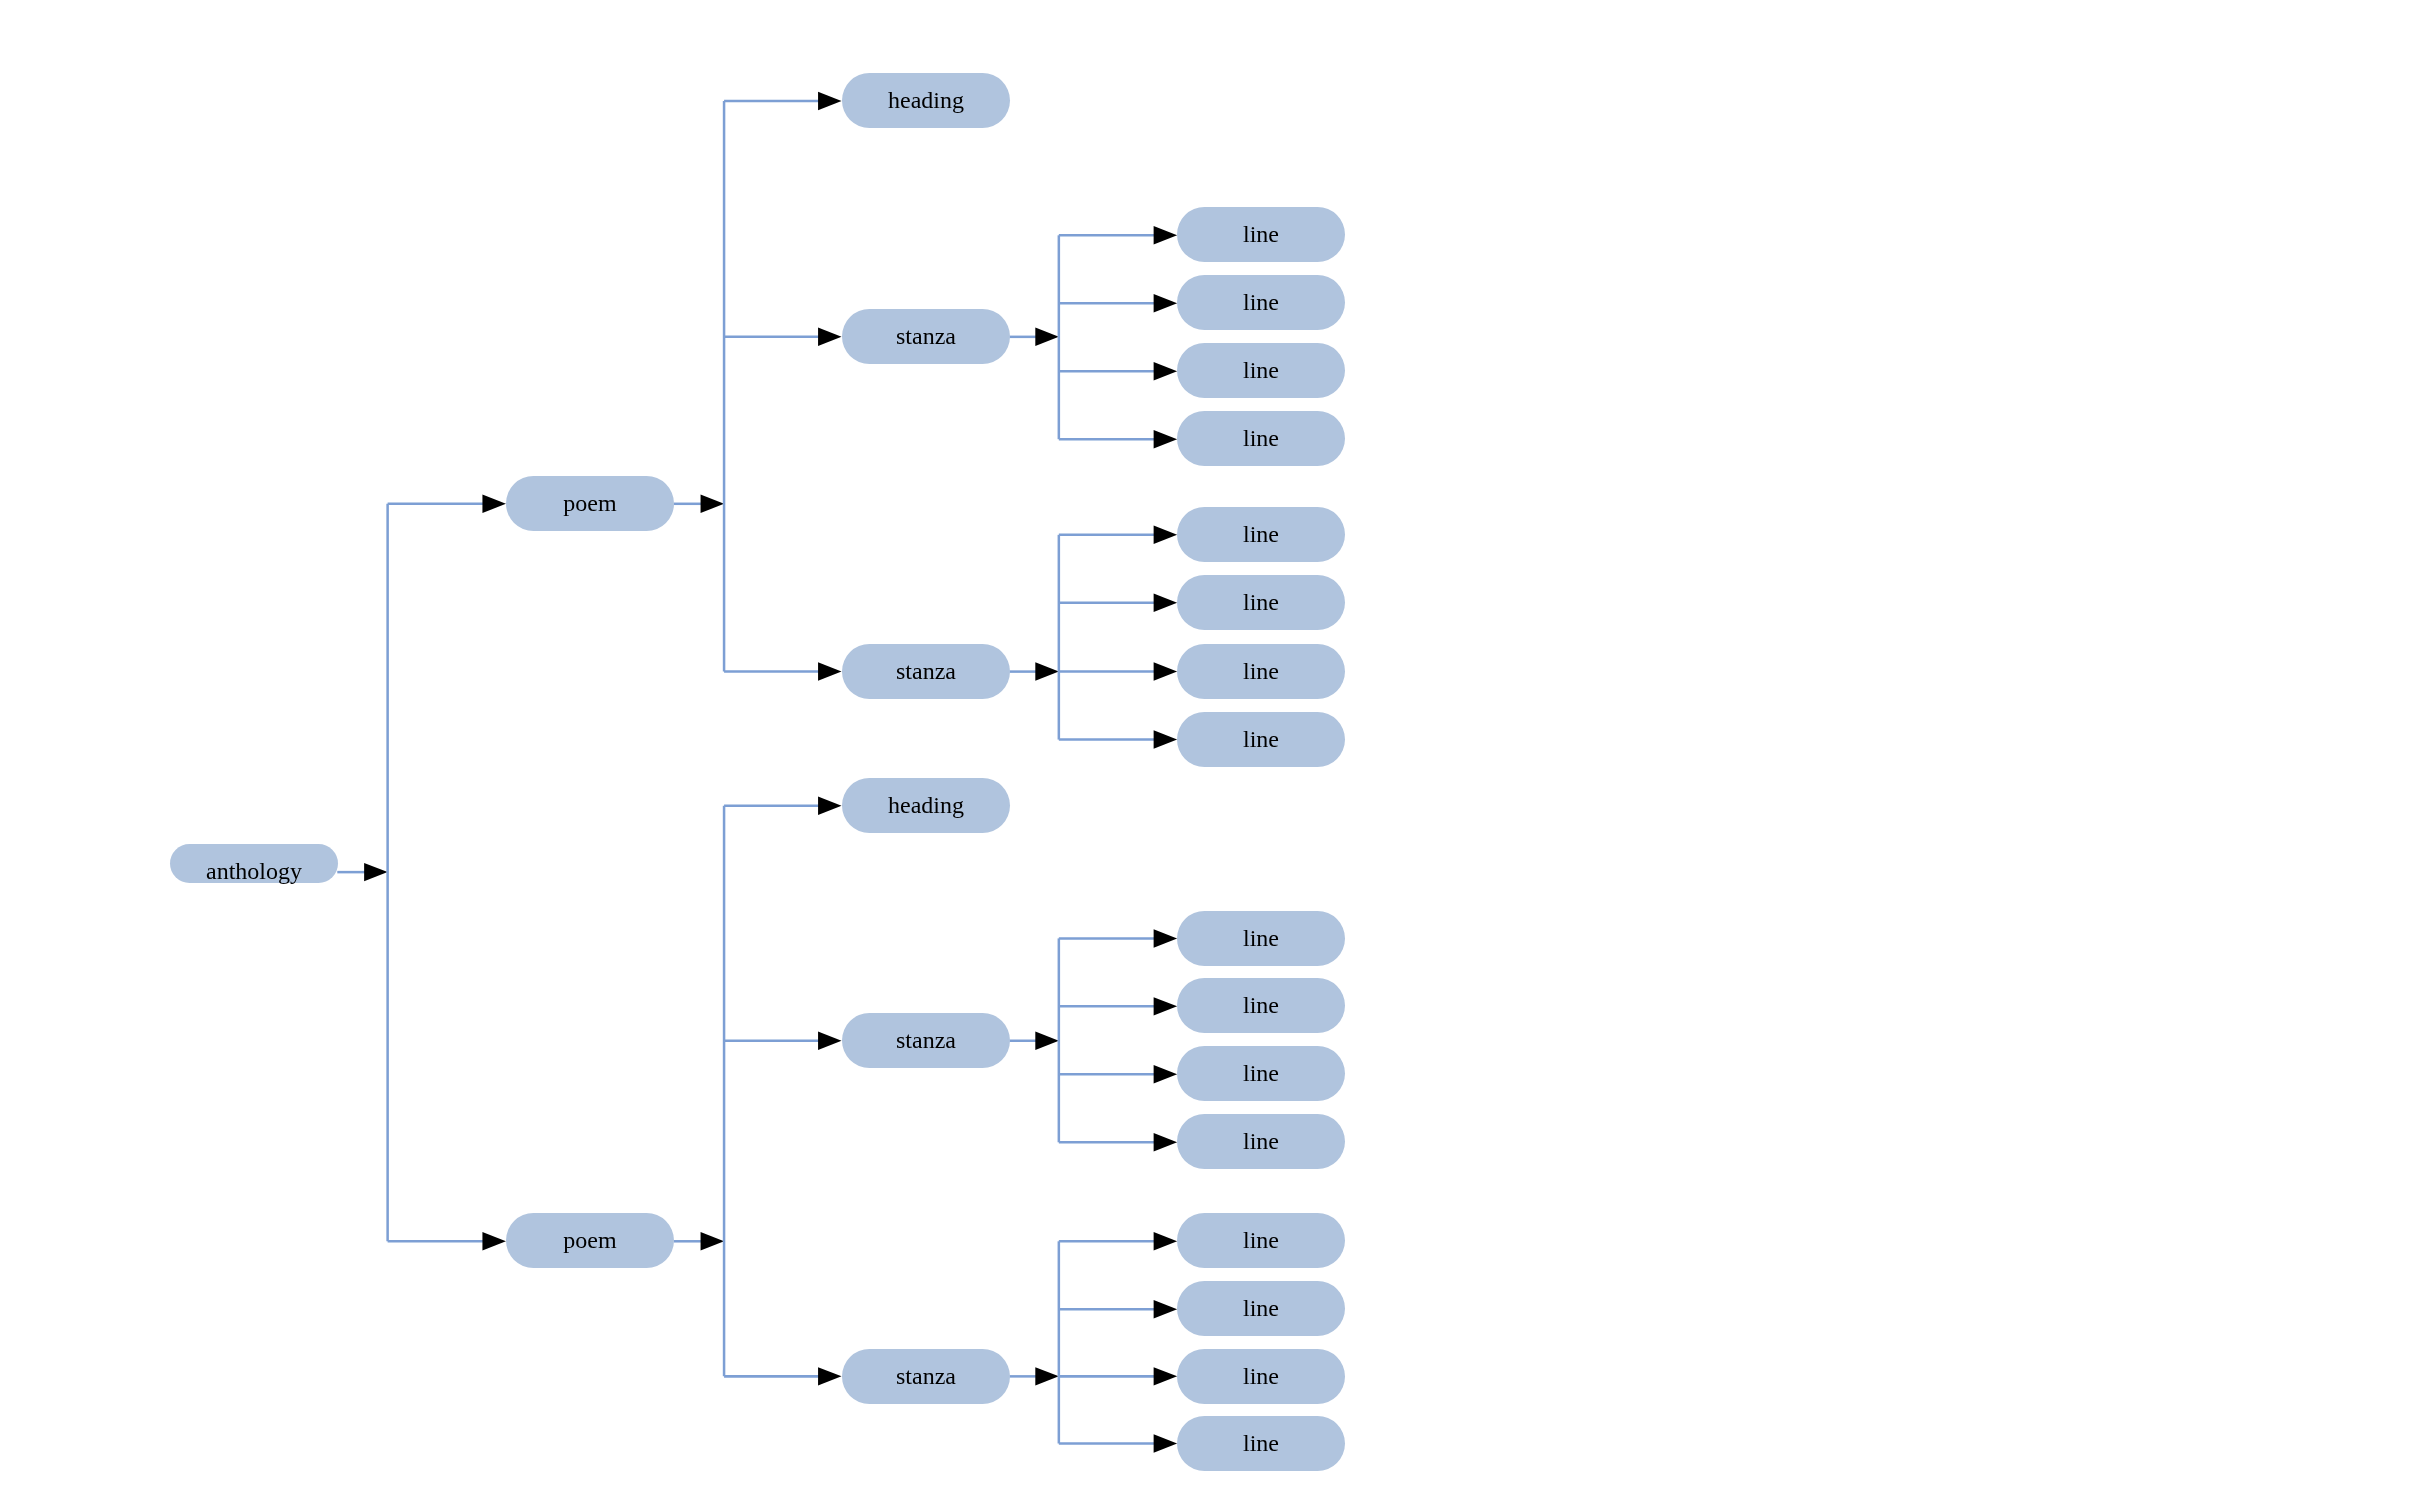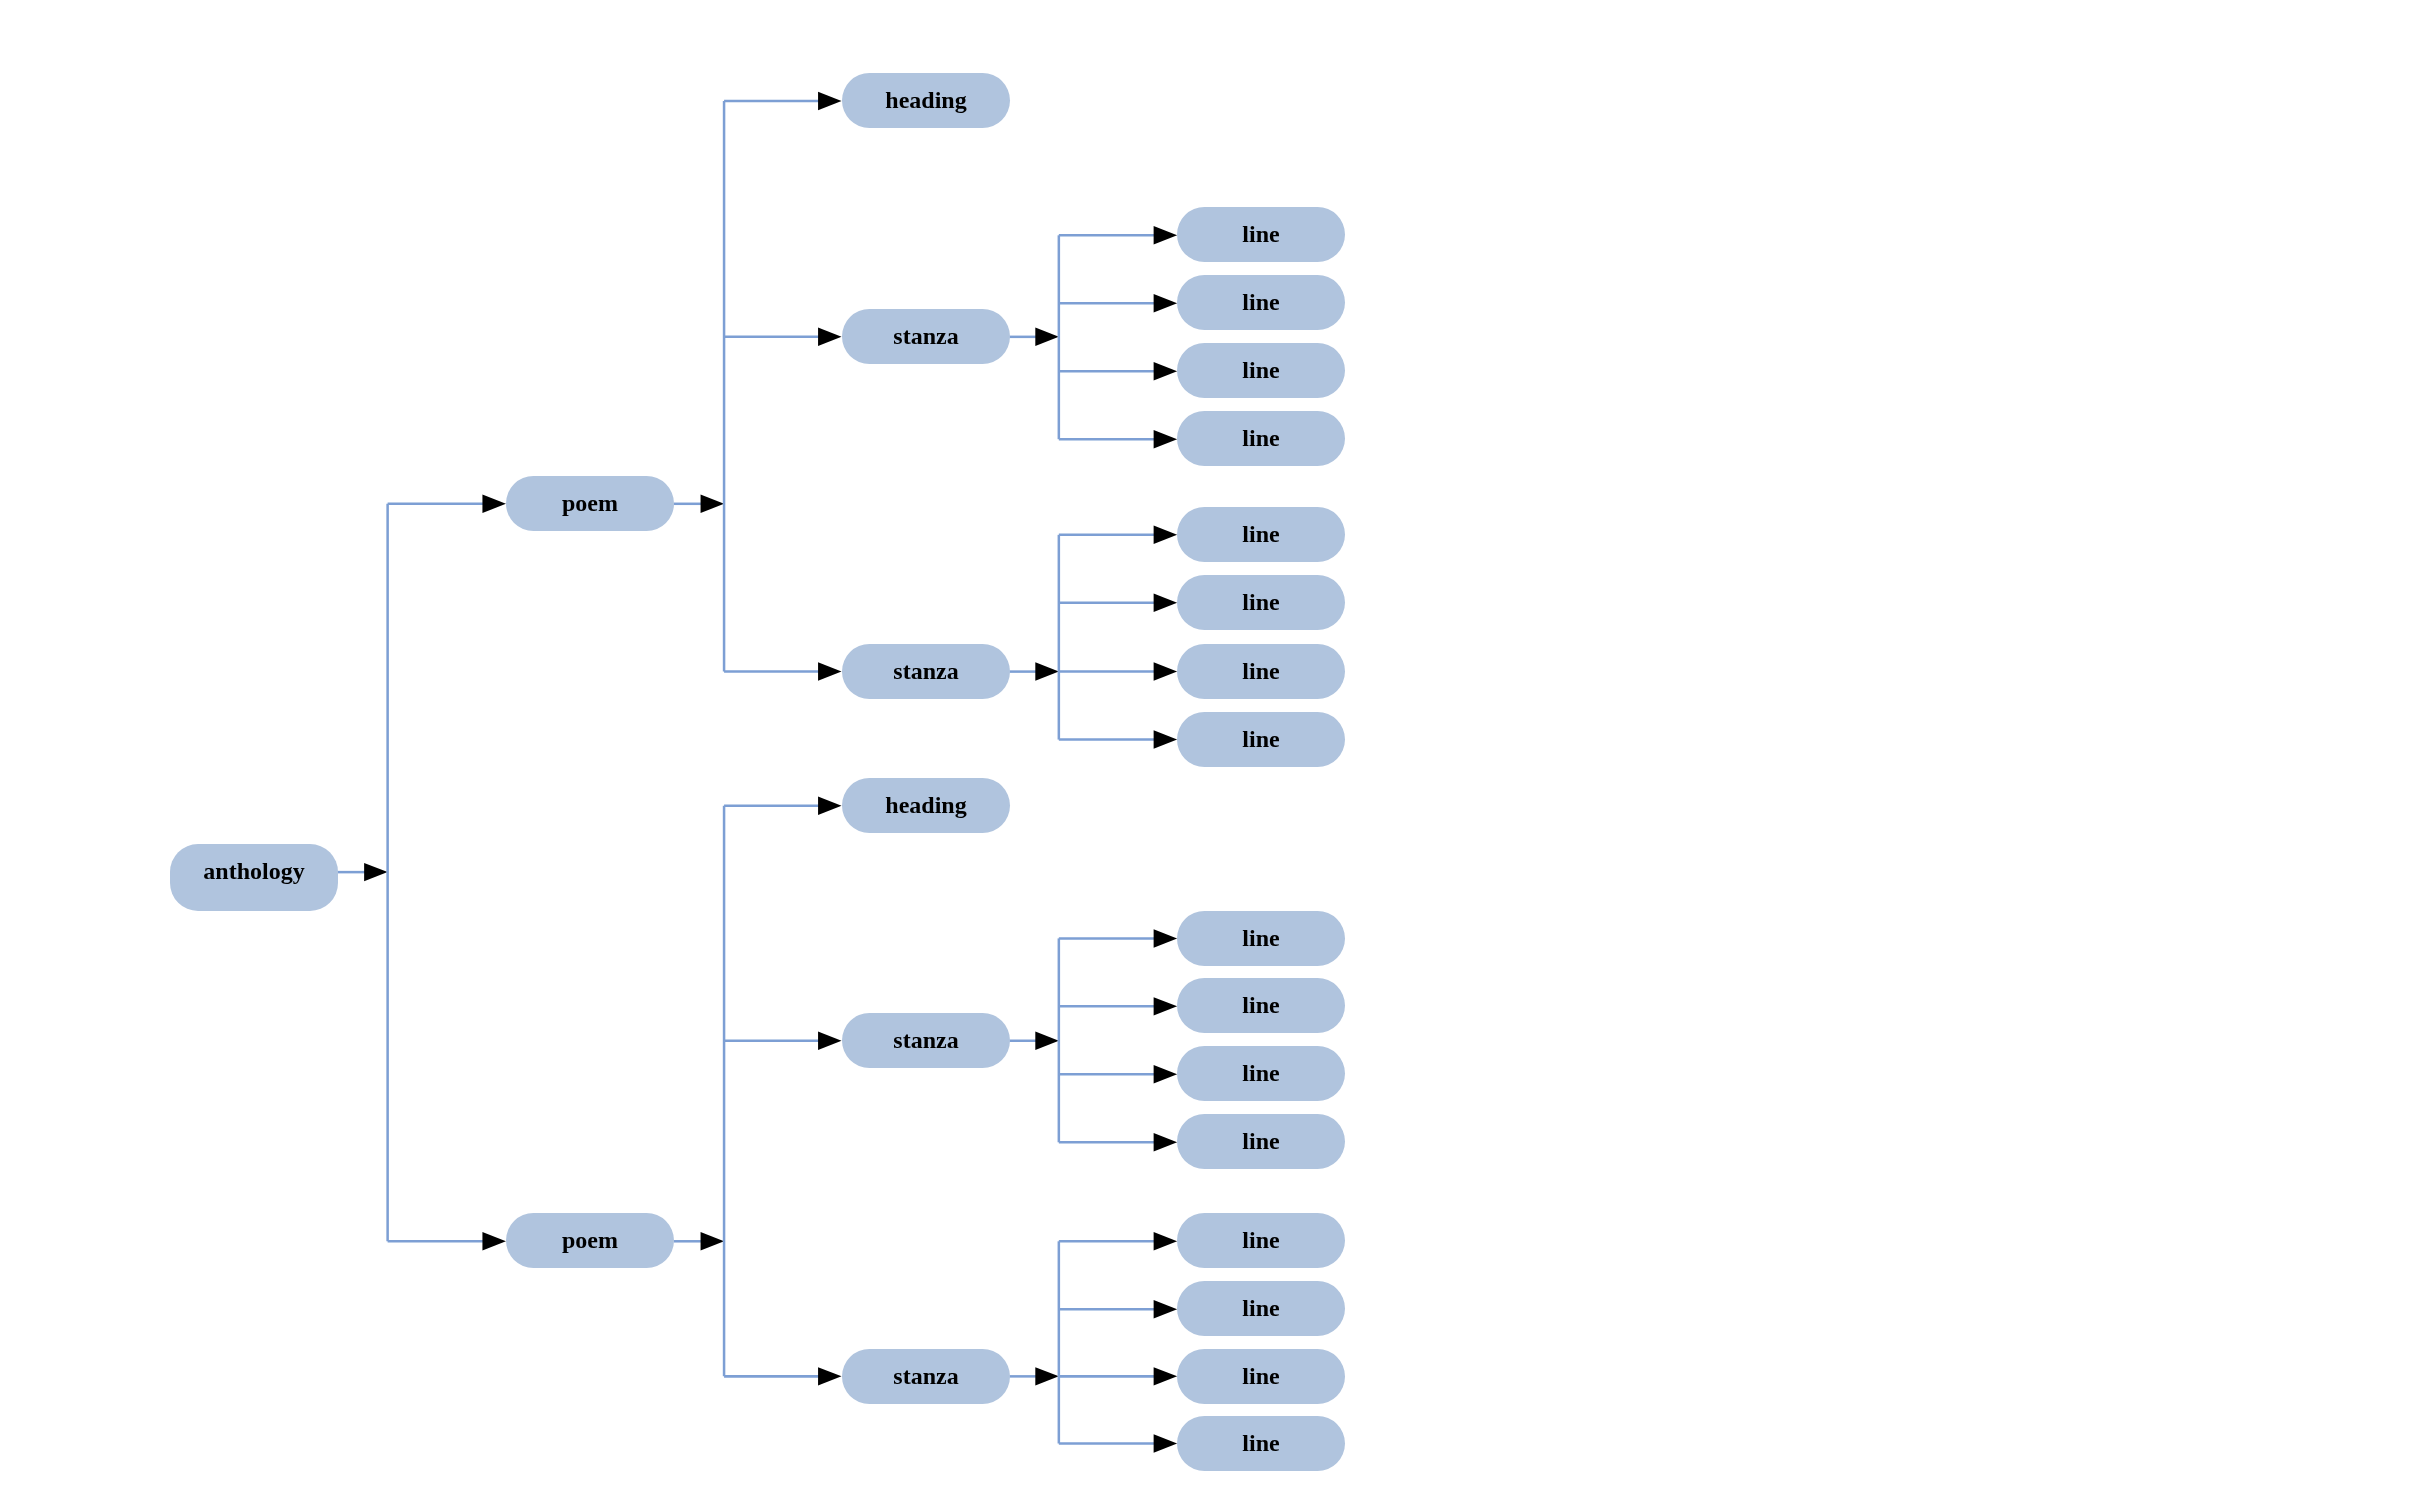--- a/index.html
+++ b/index.html
@@ -14,21 +14,21 @@
   }
   #edge-layer {
     position: absolute;
     left: 0; top: 0;
     width: 2413px; height: 1511px;
   }
   .pill {
     position: absolute;
     box-sizing: border-box;
     text-align: center;
-    font-weight: bold;
+    font-weight: normal;
     white-space: nowrap;
     color: #000000;
   }
 </style>
 </head>
 <body>
 
 <div id="canvas" style="background: rgb(255, 255, 255);">
   <svg id="edge-layer" width="2413" height="1511" viewBox="0 0 2876 1800" xmlns="http://www.w3.org/2000/svg">
       <line x1="402" y1="1039" x2="436" y2="1039" stroke="#7d9fd4" stroke-width="3"></line>
@@ -95,21 +95,21 @@
       <line x1="1262" y1="1479" x2="1377" y2="1479" stroke="#7d9fd4" stroke-width="3"></line>
       <polygon points="1403,1479 1375,1468 1375,1490" fill="#000000"></polygon>
       <line x1="1262" y1="1560" x2="1377" y2="1560" stroke="#7d9fd4" stroke-width="3"></line>
       <polygon points="1403,1560 1375,1549 1375,1571" fill="#000000"></polygon>
       <line x1="1262" y1="1640" x2="1377" y2="1640" stroke="#7d9fd4" stroke-width="3"></line>
       <polygon points="1403,1640 1375,1629 1375,1651" fill="#000000"></polygon>
       <line x1="1262" y1="1720" x2="1377" y2="1720" stroke="#7d9fd4" stroke-width="3"></line>
       <polygon points="1403,1720 1375,1709 1375,1731" fill="#000000"></polygon>
     </svg>
   <div id="node-layer">
-      <div class="pill" style="width: 168px; height: 67px; line-height: 55px; border-radius: 28px; left: 170px; top: 844px; background: rgb(176, 196, 222); color: rgb(0, 0, 0); font-size: 24px;">anthology</div>
+      <div class="pill" style="width: 168px; height: 39px; line-height: 55px; border-radius: 28px; left: 170px; top: 844px; background: rgb(176, 196, 222); color: rgb(0, 0, 0); font-size: 24px;">anthology</div>
       <div class="pill" style="width: 168px; height: 55px; line-height: 55px; border-radius: 28px; left: 506px; top: 476px; background: rgb(176, 196, 222); color: rgb(0, 0, 0); font-size: 24px;">poem</div>
       <div class="pill" style="width: 168px; height: 55px; line-height: 55px; border-radius: 28px; left: 506px; top: 1213px; background: rgb(176, 196, 222); color: rgb(0, 0, 0); font-size: 24px;">poem</div>
       <div class="pill" style="width: 168px; height: 55px; line-height: 55px; border-radius: 28px; left: 842px; top: 73px; background: rgb(176, 196, 222); color: rgb(0, 0, 0); font-size: 24px;">heading</div>
       <div class="pill" style="width: 168px; height: 55px; line-height: 55px; border-radius: 28px; left: 842px; top: 309px; background: rgb(176, 196, 222); color: rgb(0, 0, 0); font-size: 24px;">stanza</div>
       <div class="pill" style="width: 168px; height: 55px; line-height: 55px; border-radius: 28px; left: 842px; top: 644px; background: rgb(176, 196, 222); color: rgb(0, 0, 0); font-size: 24px;">stanza</div>
       <div class="pill" style="width: 168px; height: 55px; line-height: 55px; border-radius: 28px; left: 842px; top: 778px; background: rgb(176, 196, 222); color: rgb(0, 0, 0); font-size: 24px;">heading</div>
       <div class="pill" style="width: 168px; height: 55px; line-height: 55px; border-radius: 28px; left: 842px; top: 1013px; background: rgb(176, 196, 222); color: rgb(0, 0, 0); font-size: 24px;">stanza</div>
       <div class="pill" style="width: 168px; height: 55px; line-height: 55px; border-radius: 28px; left: 842px; top: 1349px; background: rgb(176, 196, 222); color: rgb(0, 0, 0); font-size: 24px;">stanza</div>
       <div class="pill" style="width: 168px; height: 55px; line-height: 55px; border-radius: 28px; left: 1177px; top: 207px; background: rgb(176, 196, 222); color: rgb(0, 0, 0); font-size: 24px;">line</div>
       <div class="pill" style="width: 168px; height: 55px; line-height: 55px; border-radius: 28px; left: 1177px; top: 275px; background: rgb(176, 196, 222); color: rgb(0, 0, 0); font-size: 24px;">line</div>

